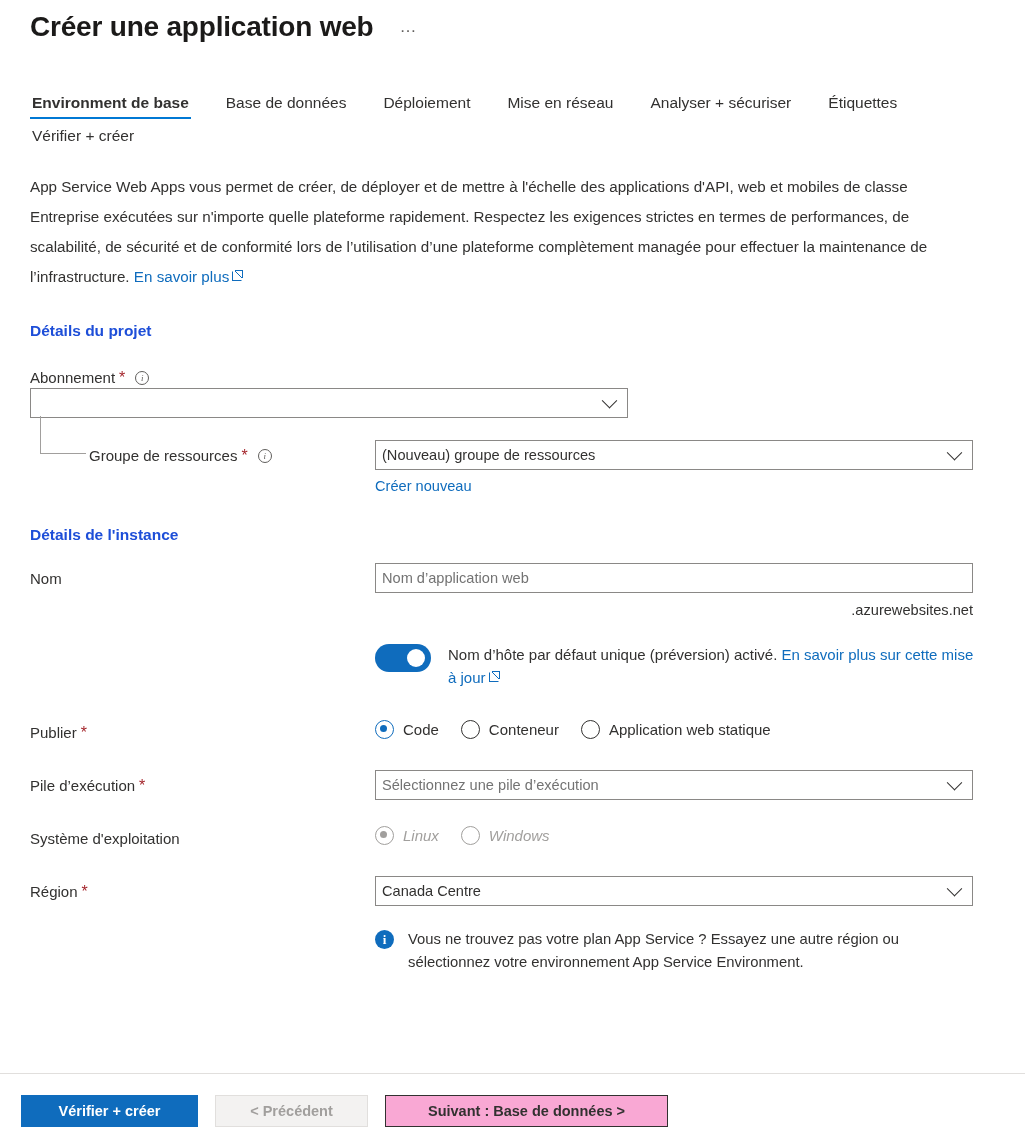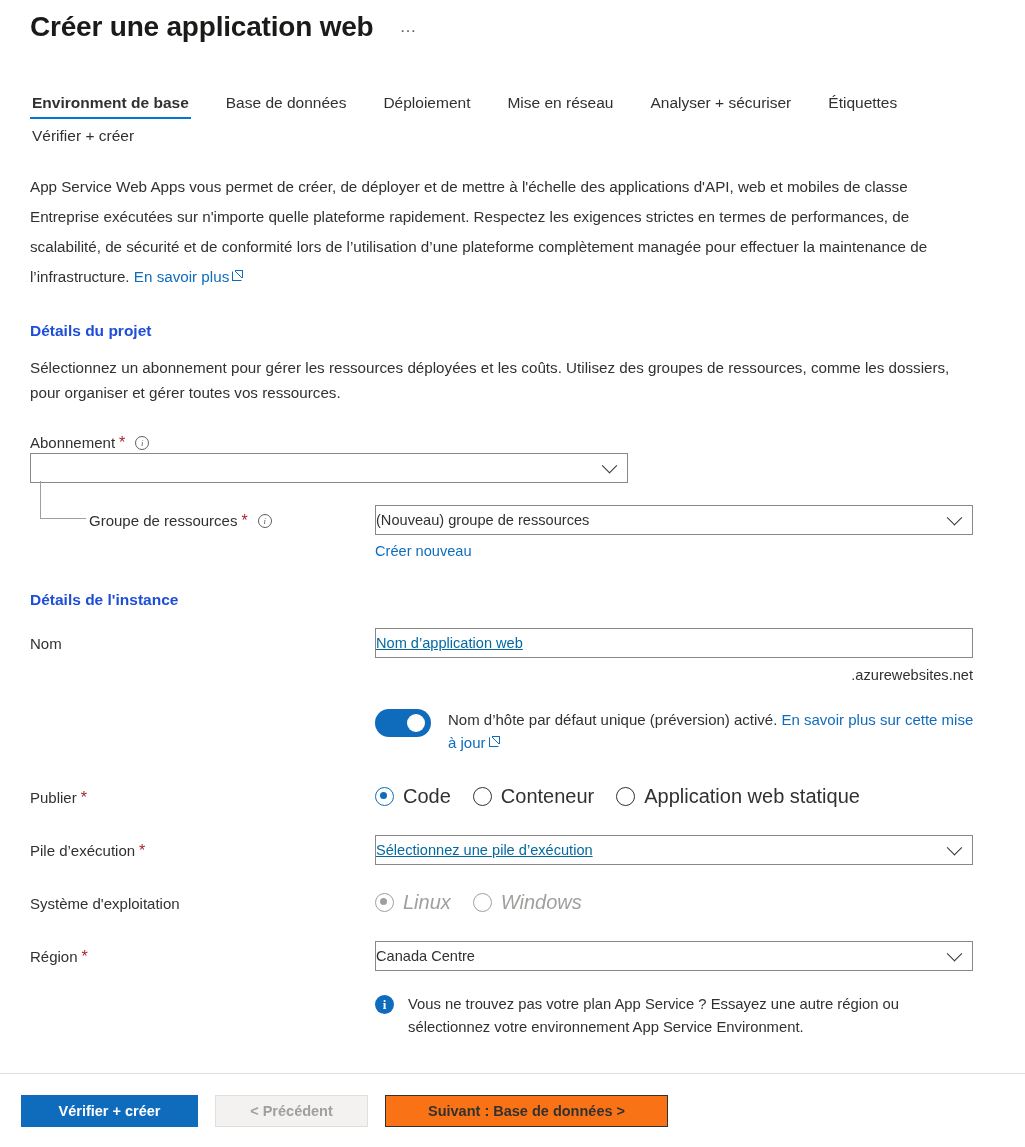--- a/index.html
+++ b/index.html
@@ -147,28 +147,28 @@
   }
   .field-control { flex: 1 1 auto; max-width: 598px; }
 
   .select-box, .text-box {
     width: 598px;
     height: 30px;
     border: 1px solid #8a8886;
     background: #fff;
     display: flex;
     align-items: center;
-    padding: 0 8px 0 0;
+    padding: 0 8px 0 6px;
     font-size: 14.6px;
     color: #323130;
     cursor: pointer;
   }
   .text-box { cursor: text; }
   .select-box .value { flex: 1 1 auto; white-space: nowrap; overflow: hidden; }
-  .placeholder { color: #0369a1; text-decoration: underline; }
+  .placeholder { color: #737373; }
   .chev {
     width: 11px; height: 11px;
     border-right: 1.4px solid #323130;
     border-bottom: 1.4px solid #323130;
     transform: rotate(45deg) translate(-2px,-2px);
     flex: none;
     margin-right: 4px;
   }
   .below-link {
     margin-top: 8px;
@@ -239,21 +239,21 @@
   .radio.checked::after {
     content: "";
     position: absolute;
     top: 4px; left: 4px;
     width: 7px; height: 7px;
     border-radius: 50%;
     background: #0f6cbd;
   }
   .radio.disabled { border-color: #a19f9d; }
   .radio.disabled.checked::after { background: #a19f9d; }
-  .radio-label { margin-left: 9px; font-size: 20px; color: #323130; white-space: nowrap; }
+  .radio-label { margin-left: 9px; font-size: 15px; color: #323130; white-space: nowrap; }
   .radio-label.disabled { color: #a19f9d; }
   .radio-opt.disabled { cursor: default; }
 
   
   .info-msg {
     display: flex;
     align-items: flex-start;
     margin-top: 22px;
     margin-left: 345px;
     max-width: 600px;
@@ -304,21 +304,21 @@
     font-family: "Liberation Sans", sans-serif;
     display: inline-flex;
     align-items: center;
     justify-content: center;
     cursor: pointer;
     border: 1px solid transparent;
     white-space: nowrap;
   }
   .btn-primary { background: #0f6cbd; color: #fff; border-color: #0f6cbd; min-width: 177px; }
   .btn-disabled { background: #f3f2f1; color: #a19f9d; border-color: #e1dfdd; cursor: default; min-width: 153px; }
-  .btn-default { background: #f97316; color: #323130; border-color: #323130; min-width: 283px; }
+  .btn-default { background: #f9a8d4; color: #323130; border-color: #323130; min-width: 283px; }
 </style>
 </head>
 <body>
 
 <div class="page">
 
   <div class="header">
     <h1 class="page-title">Créer une application web</h1>
     <div class="ellipsis-btn">…</div>
   </div>
@@ -334,21 +334,20 @@
   </div>
 
   <div class="content">
 
     <div class="intro">
       <span>App Service Web Apps vous permet de créer, de déployer et de mettre à l'échelle des applications d'API, web et mobiles de classe Entreprise exécutées sur n'importe quelle plateforme rapidement. Respectez les exigences strictes en termes de performances, de scalabilité, de sécurité et de conformité lors de l’utilisation d’une plateforme complètement managée pour effectuer la maintenance de l’infrastructure.</span>
       <a class="link"><span>En savoir plus</span></a><span class="ext-ico"></span>
     </div>
 
     <div class="section-title">Détails du projet</div>
-    <div class="section-desc">Sélectionnez un abonnement pour gérer les ressources déployées et les coûts. Utilisez des groupes de ressources, comme les dossiers, pour organiser et gérer toutes vos ressources.</div>
 
     <div class="field-row" style="margin-top:22px;flex-direction:column;">
       <div class="field-label">
         <span>Abonnement</span>
         <span class="req">*</span>
         <span class="info-ico">i</span>
       </div>
       <div class="field-control">
         <div class="select-box">
           <span class="value"></span>

